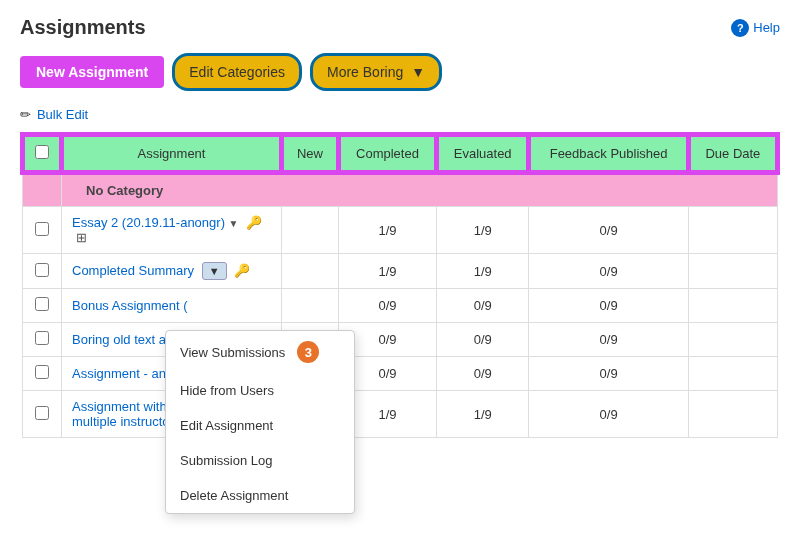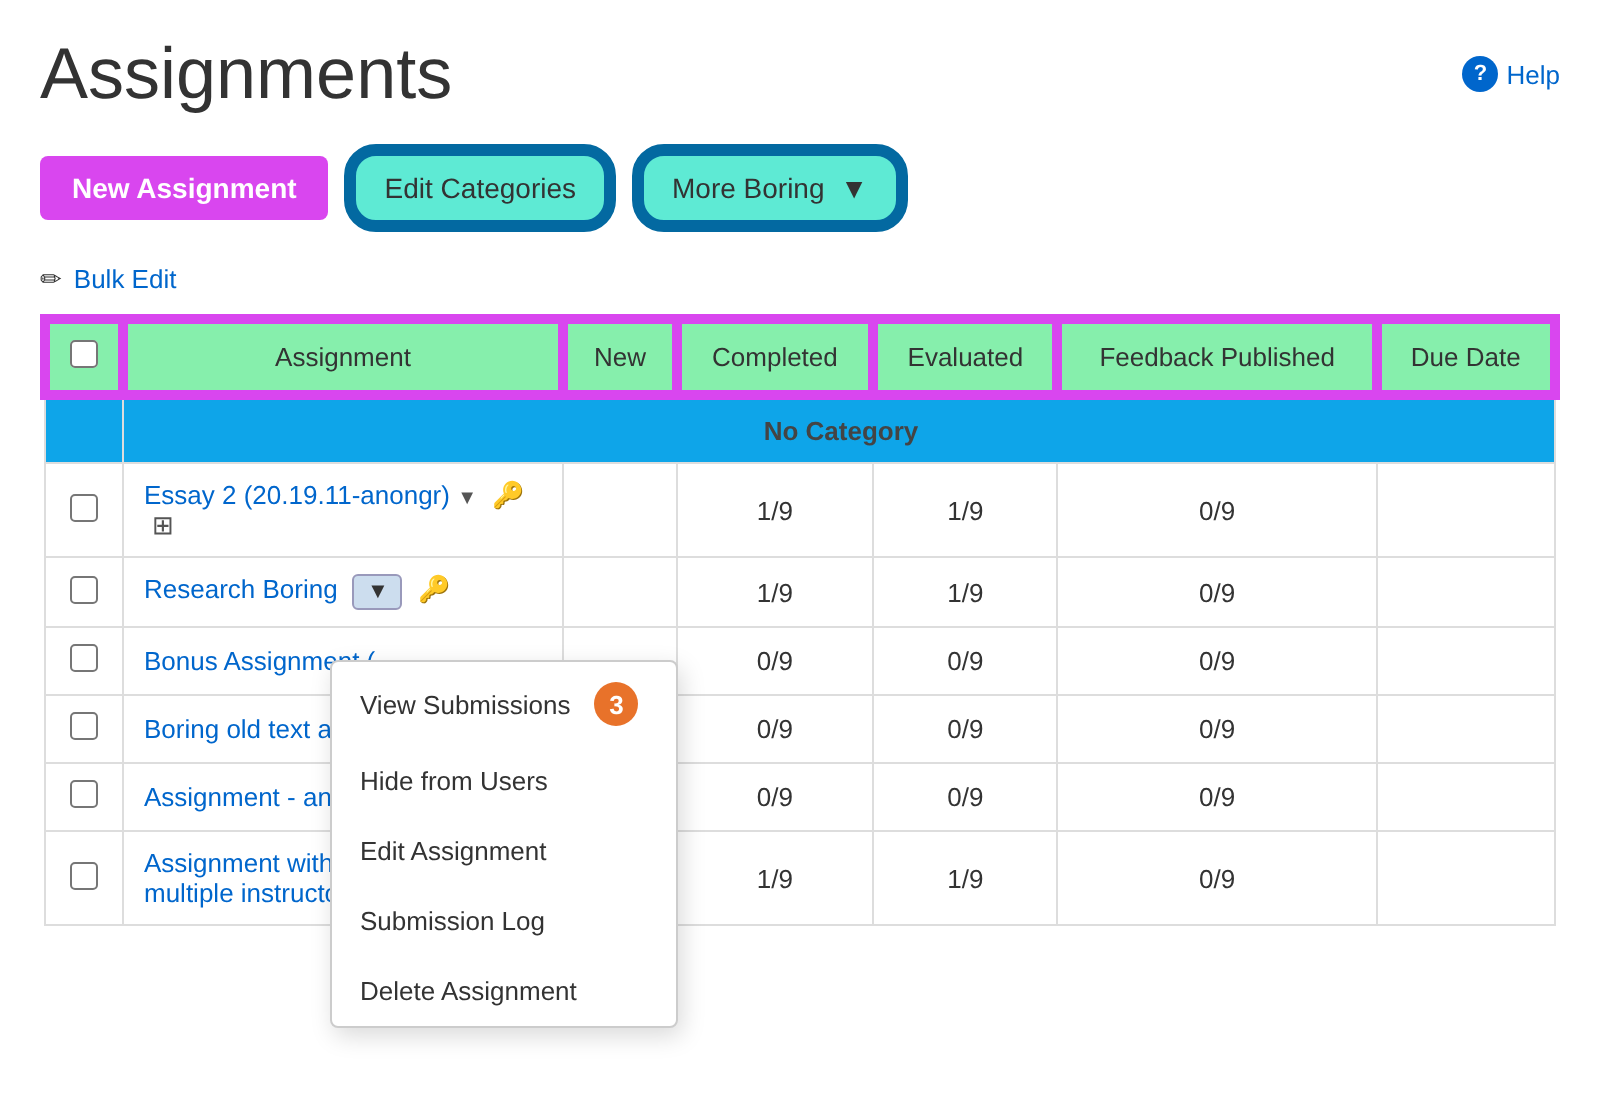--- a/index.html
+++ b/index.html
@@ -16,22 +16,22 @@
       padding: 16px 20px;
       position: relative;
     }
     .page-header {
       display: flex;
       justify-content: space-between;
       align-items: center;
       margin-bottom: 14px;
     }
     .page-title {
-      font-size: 36px;
-      font-weight: normal;
+      font-size: 20px;
+      font-weight: bold;
       color: #333;
     }
     .help-link {
       color: #0066cc;
       font-size: 13px;
       display: flex;
       align-items: center;
       gap: 4px;
       text-decoration: none;
       cursor: pointer;
@@ -58,23 +58,23 @@
       background: #d946ef;
       color: white;
       border: none;
       border-radius: 4px;
       padding: 8px 16px;
       font-size: 14px;
       font-weight: bold;
       cursor: pointer;
     }
     .btn-secondary {
-      background: #5eead4;
-      color: #333;
-      border: 6px solid #0369a1;
+      background: #eab308;
+      color: #333;
+      border: 3px solid #0369a1;
       border-radius: 16px;
       padding: 8px 14px;
       font-size: 14px;
       cursor: pointer;
     }
     .btn-secondary .arrow {
       margin-left: 4px;
     }
     .bulk-edit-bar {
       display: flex;
@@ -120,24 +120,24 @@
       border: 1px solid #ddd;
       padding: 8px 10px;
       vertical-align: middle;
       text-align: center;
       font-size: 13px;
     }
     .assignment-table td.col-name {
       text-align: left;
     }
     .category-row td {
-      background: #0ea5e9;
-      font-weight: bold;
-      text-align: center;
-      padding-left: 12px;
+      background: #f9a8d4;
+      font-weight: bold;
+      text-align: left;
+      padding-left: 24px;
       color: #444;
     }
     .assignment-link {
       color: #0066cc;
       cursor: pointer;
       text-decoration: none;
     }
     .icon-small {
       font-size: 14px;
       color: #555;
@@ -155,21 +155,21 @@
       color: #333;
     }
     
     .dropdown-menu {
       position: absolute;
       background: white;
       border: 1px solid #ccc;
       border-radius: 4px;
       box-shadow: 2px 4px 12px rgba(0,0,0,0.15);
       z-index: 100;
-      width: 174px;
+      width: 190px;
       top: 330px;
       left: 165px;
     }
     .dropdown-menu-item {
       padding: 10px 14px;
       cursor: pointer;
       font-size: 13px;
       color: #333;
       display: flex;
       align-items: center;
@@ -250,21 +250,21 @@
           <td class="checkbox-cell"><input type="checkbox" style=""></td>
           <td class="col-name"><a class="assignment-link">Essay 2 (20.19.11-anongr)</a> <span style="font-size:10px;color:#555;">▼</span> <span class="icon-small key-icon">🔑</span> <span class="icon-small grid-icon">⊞</span></td>
           <td></td>
           <td>1/9</td>
           <td>1/9</td>
           <td>0/9</td>
           <td></td>
         </tr>
         <tr>
           <td class="checkbox-cell"><input type="checkbox" style=""></td>
-          <td class="col-name"><a class="assignment-link">Research Boring</a> <button class="dropdown-btn" style="background:#cde;border-color:#99b;">▼</button> <span class="icon-small key-icon">🔑</span></td>
+          <td class="col-name"><a class="assignment-link">Completed Summary</a> <button class="dropdown-btn" style="background:#cde;border-color:#99b;">▼</button> <span class="icon-small key-icon">🔑</span></td>
           <td></td>
           <td>1/9</td>
           <td>1/9</td>
           <td>0/9</td>
           <td></td>
         </tr>
         <tr>
           <td class="checkbox-cell"><input type="checkbox" style=""></td>
           <td class="col-name"><a class="assignment-link">Bonus Assignment (</a></td>
           <td></td>

